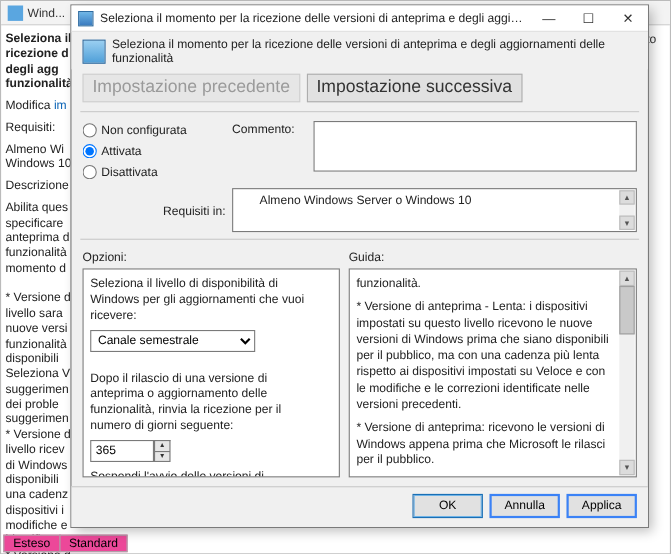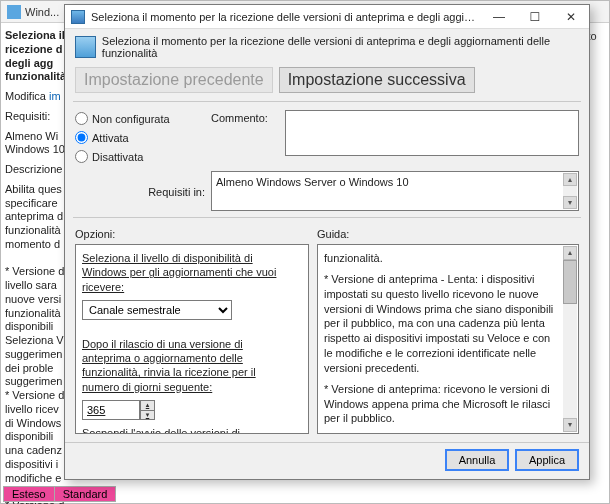--- a/index.html
+++ b/index.html
@@ -32,33 +32,33 @@
   .nav button { font-size:16px; padding:3px 8px; background:#e1e1e1; border:1px solid #adadad; color:#333; }
   .nav button[disabled] { color:#9a9a9a; background:#e6e6e6; border-color:#cfcfcf; }
   .divider { height:1px; background:#c9c9c9; margin:0 8px 4px 8px; }
 
   .config { display:grid; grid-template-columns: 130px 1fr; gap:6px 6px; padding: 4px 10px 8px 10px; align-items:start; }
   .radios { display:flex; flex-direction:column; gap:6px; padding-top:2px; }
   .radios label { display:flex; align-items:center; gap:4px; font-size:11px; color:#222; }
   .lbl { text-align:right; color:#222; padding-top:2px; }
   .commentbox { width:100%; height:46px; background:#fff; border:1px solid #7a7a7a; resize:none; padding:2px 4px; font-size:11px; }
   .suprow { display:grid; grid-template-columns: 130px 1fr; gap:6px; padding: 0 10px 6px 10px; align-items:center; }
-  .supbox { background:#fff; border:1px solid #7a7a7a; height:40px; width:100%; padding:4px 4px; font-size:11px; color:#222; position:relative; }
+  .supbox { background:#fff; border:1px solid #7a7a7a; height:40px; width:100%; padding:4px 24px; font-size:11px; color:#222; position:relative; }
   .supbox .scroll { position:absolute; right:1px; top:1px; bottom:1px; width:14px; background:#f0f0f0; display:flex; flex-direction:column; justify-content:space-between; }
   .supbox .scroll div { height:13px; background:#dcdcdc; border:1px solid #bbb; text-align:center; font-size:8px; line-height:11px; color:#555; }
 
   .panes-header { display:grid; grid-template-columns: 234px 1fr; gap:8px; padding: 6px 10px 2px 10px; }
   .panes-header span { color:#222; }
   .panes { display:grid; grid-template-columns: 234px 1fr; gap:8px; padding: 2px 10px 8px 10px; flex:1; min-height:0; }
   .pane { background:#fff; border:1px solid #7a7a7a; padding:6px 6px; position:relative; overflow:hidden; }
   .pane .pscroll { position:absolute; right:1px; top:1px; bottom:1px; width:14px; background:#f0f0f0; display:flex; flex-direction:column; }
   .pane .pscroll .arr { height:14px; background:#dcdcdc; border:1px solid #bbb; text-align:center; font-size:8px; line-height:12px; color:#555; }
   .pane .pscroll .thumb { flex:0 0 44px; background:#c9c9c9; border:1px solid #9f9f9f; margin:0; }
   .pane .pscroll .track { flex:1; }
-  .opt-body { padding-right:16px; color:#222; line-height:1.3;text-decoration:underline; }
+  .opt-body { padding-right:16px; color:#222; line-height:1.3; }
   .opt-body p { margin-bottom:6px; }
   select, .numbox { border:1px solid #7a7a7a; background:#fff; font-size:11px; padding:1px 2px; }
   select { width:150px; height:20px; }
   .numwrap { display:flex; align-items:center; }
   .numbox { width:58px; height:20px; padding:1px 4px; }
   .spin { width:15px; display:flex; flex-direction:column; }
   .spin div { height:10px; border:1px solid #7a7a7a; background:#e7e7e7; font-size:7px; text-align:center; line-height:8px; color:#333; }
   .spin div:first-child { border-bottom:none; }
 
   .guide { padding-right:16px; color:#222; line-height:1.35; }
@@ -220,16 +220,17 @@
       <div class="pscroll">
         <div class="arr">▴</div>
         <div class="thumb"></div>
         <div class="track"></div>
         <div class="arr">▾</div>
       </div>
     </div>
   </div>
 
   <div class="footer">
+    <button class="primary">OK</button>
     <button>Annulla</button>
     <button>Applica</button>
   </div>
 </div>
 
 </body></html>

